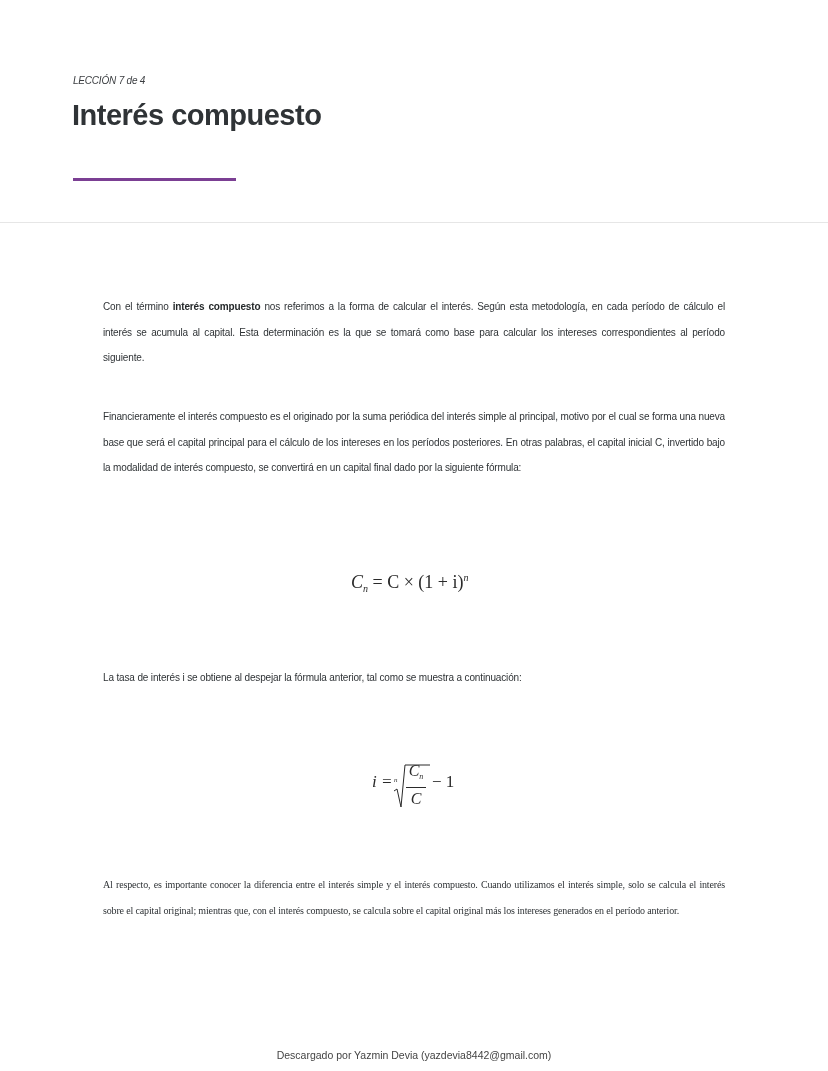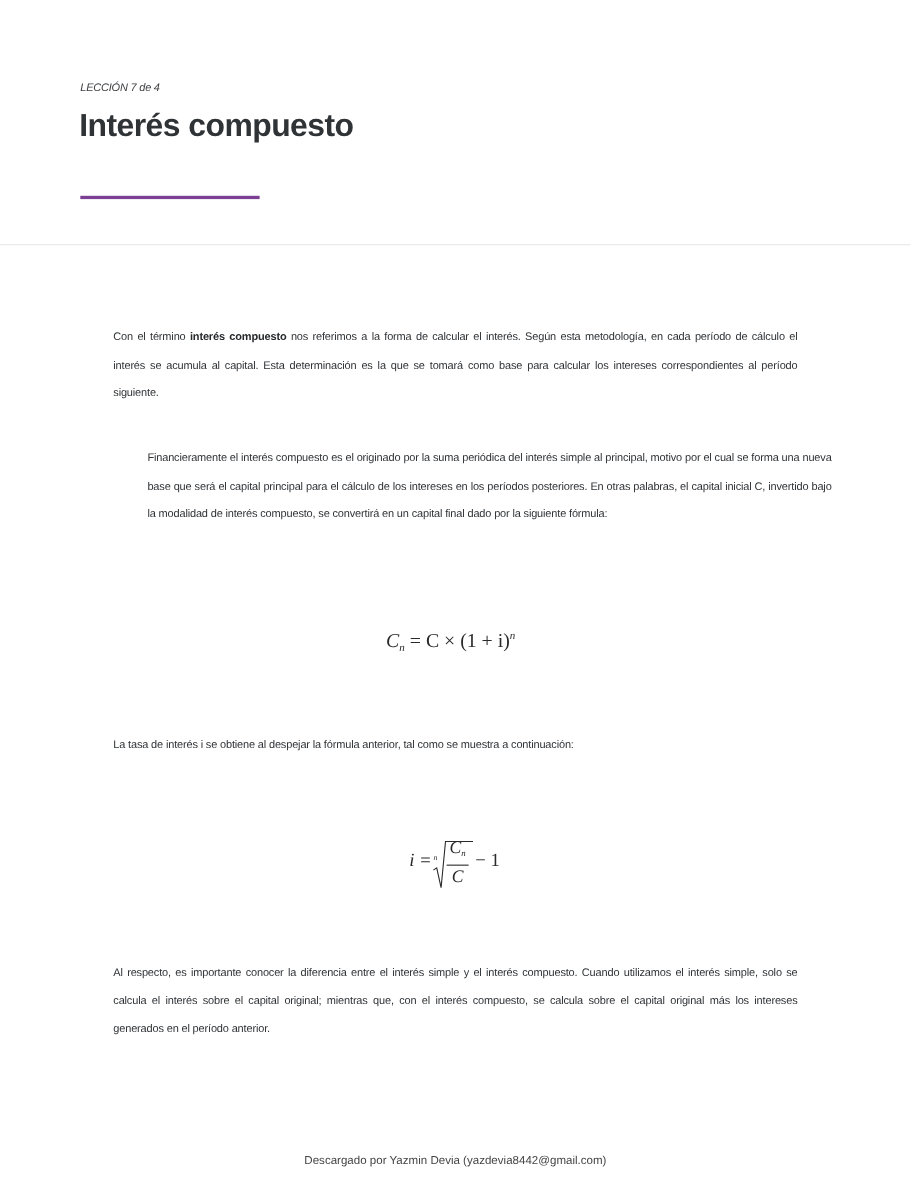--- a/index.html
+++ b/index.html
@@ -24,23 +24,23 @@
       background: #e6e6e6;
     }
 
     .para {
       position: absolute; left: 103px; width: 622px;
       font-size: 10px; line-height: 25.5px; color: #2f3336;
       text-align: justify; letter-spacing: -0.15px;
     }
     .para b { font-weight: bold; color: #25292b; }
     .p1 { top: 294px; }
-    .p2 { top: 404px; margin-left: 31px; }
+    .p2 { top: 404px; }
     .p3 { top: 665px; }
-    .p4 { top: 872px; }
+    .p4 { top: 872px; font-family: Liberation Serif, serif; }
 
     .formula {
       position: absolute; font-family: "Liberation Serif", serif; color: #2a2a2a;
       font-style: italic; white-space: nowrap;
     }
     .formula .up { font-style: normal; }
     .f1 { left: 351px; top: 572px; font-size: 18px; }
     .f1 sub { font-size: 10px; vertical-align: -4px; }
     .f1 sup { font-size: 10px; vertical-align: 7px; }
 

